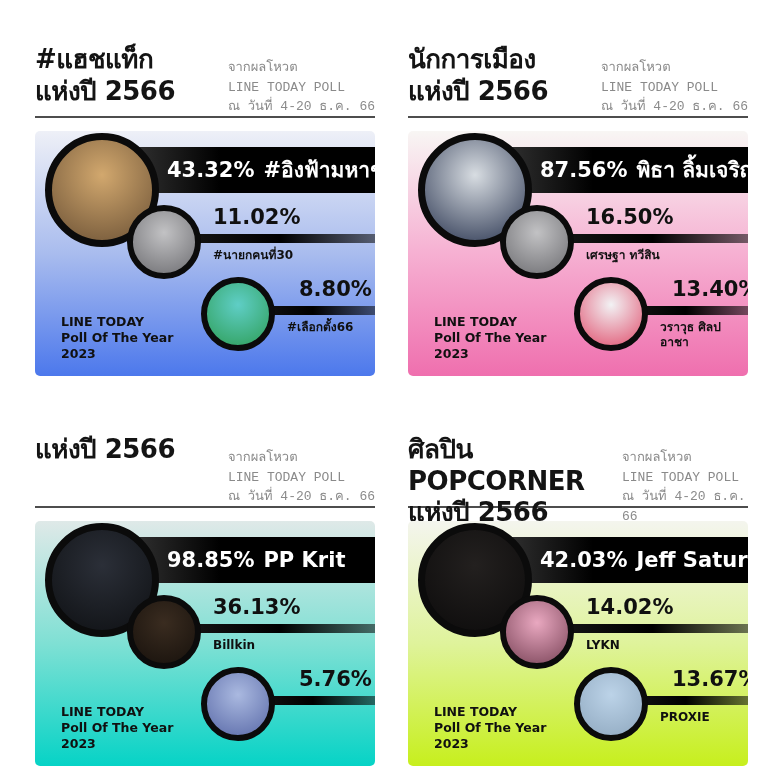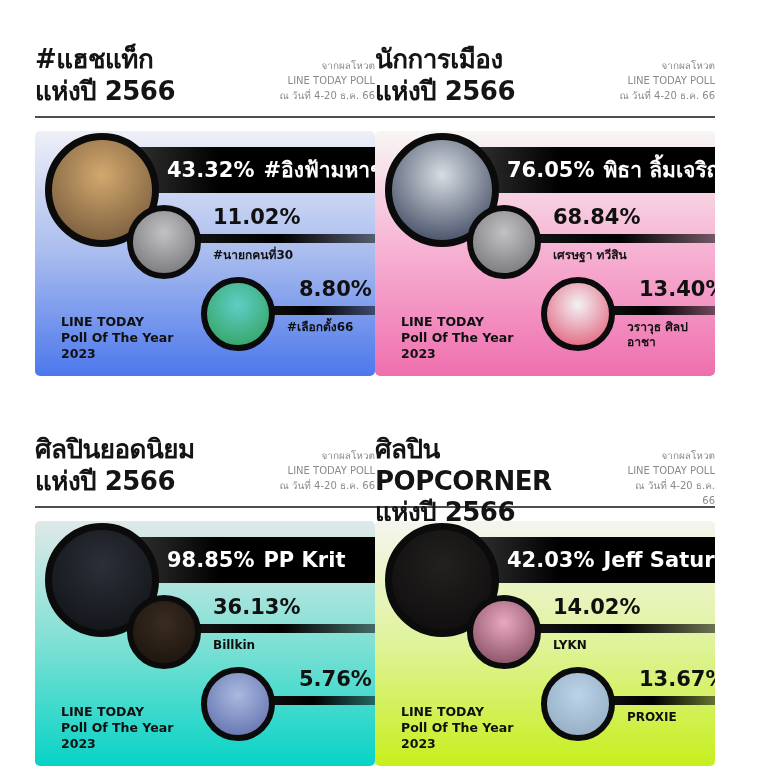--- a/index.html
+++ b/index.html
@@ -1,21 +1,21 @@
 <!DOCTYPE html>
 <html><head>
 <meta charset="utf-8">
 <style>
   html,body{margin:0;padding:0;}
   body{width:780px;height:780px;background:#ffffff;font-family:"DejaVu Sans",sans-serif;overflow:hidden;}
-  .page{display:grid;grid-template-columns:340px 340px;grid-template-rows:390px 390px;padding-left:35px;padding-right:36px;box-sizing:border-box;width:780px;height:780px;}
+  .page{display:grid;grid-template-columns:340px 340px;grid-template-rows:390px 390px;column-gap:33px;padding-left:35px;padding-right:36px;box-sizing:border-box;width:780px;height:780px;}
   .quad{padding-top:44px;box-sizing:border-box;}
   .q-head{display:flex;justify-content:space-between;align-items:flex-start;height:64px;}
   .q-title{font-size:26px;font-weight:800;line-height:1.22;color:#141414;letter-spacing:-0.5px;}
-  .q-note{font-size:10px;color:#8a8a8a;text-align:right;line-height:1.5;padding-top:14px;}
+  .q-note{font-size:13px;color:#8a8a8a;line-height:1.5;padding-top:14px;font-family:Liberation Mono, monospace;}
   .q-div{border:none;border-top:2px solid #4d4d4d;margin:8px 0 0 0;height:0;}
   .card{position:relative;height:245px;margin-top:13px;border-radius:5px;overflow:hidden;background:#ddd;}
   .avatar{position:absolute;border-radius:50%;box-sizing:border-box;}
   .av1{left:10px;top:2px;width:114px;height:114px;border:7px solid #0b0b0b;z-index:3;}
   .av2{left:92px;top:74px;width:74px;height:74px;border:6px solid #0b0b0b;z-index:3;}
   .av3{left:166px;top:146px;width:74px;height:74px;border:6px solid #0b0b0b;z-index:3;}
   .pill{position:absolute;left:58px;right:0;top:16px;height:46px;border-radius:12px 0 0 12px;
         background:linear-gradient(90deg,#474747,#000 45%);z-index:2;color:#ffffff;font-weight:800;
         font-size:21px;line-height:46px;padding-left:74px;white-space:nowrap;}
   .pill .name{margin-left:9px;}
@@ -80,42 +80,41 @@
       <div class="q-note">
         <div>จากผลโหวต</div>
         <div>LINE TODAY POLL</div>
         <div>ณ วันที่ 4-20 ธ.ค. 66</div>
       </div>
     </div>
     <hr class="q-div">
     <div class="card" style="background: linear-gradient(rgb(248, 246, 244) 0%, rgb(246, 176, 210) 50%, rgb(239, 111, 174) 100%);">
       <div class="avatar av1" style="background: radial-gradient(circle at 50% 35%, rgb(216, 221, 226) 0%, rgb(42, 53, 80) 100%);"></div>
       <div class="pill">
-        <span>76.05%</span><span class="name">พิธา ลิ้มเจริญรัตน์</span>
+        <span>87.56%</span><span class="name">พิธา ลิ้มเจริญรัตน์</span>
       </div>
       <div class="avatar av2" style="background: radial-gradient(circle at 50% 35%, rgb(194, 194, 196) 0%, rgb(110, 110, 114) 100%);"></div>
-      <div class="pct p2">68.84%</div>
+      <div class="pct p2">16.50%</div>
       <div class="bar b2"></div>
       <div class="lab l2">เศรษฐา ทวีสิน</div>
       <div class="avatar av3" style="background: radial-gradient(circle at 50% 35%, rgb(242, 242, 244) 0%, rgb(224, 80, 110) 100%);"></div>
       <div class="pct p3">13.40%</div>
       <div class="bar b3"></div>
       <div class="lab l3">วราวุธ ศิลปอาชา</div>
       <div class="foot">
         <div>LINE TODAY</div>
         <div>Poll Of The Year</div>
         <div>2023</div>
       </div>
     </div>
   </div>
 
   <div class="quad">
     <div class="q-head">
       <div class="q-title">
-        <div>ศิลปินยอดนิยม</div>
         <div>แห่งปี 2566</div>
       </div>
       <div class="q-note">
         <div>จากผลโหวต</div>
         <div>LINE TODAY POLL</div>
         <div>ณ วันที่ 4-20 ธ.ค. 66</div>
       </div>
     </div>
     <hr class="q-div">
     <div class="card" style="background: linear-gradient(rgb(223, 233, 232) 0%, rgb(127, 224, 212) 50%, rgb(6, 211, 198) 100%);">

